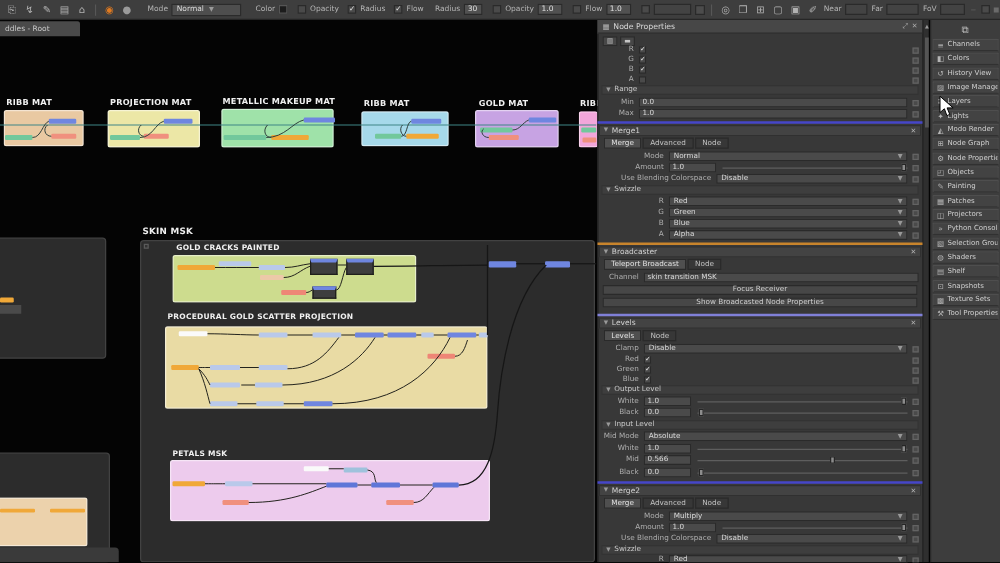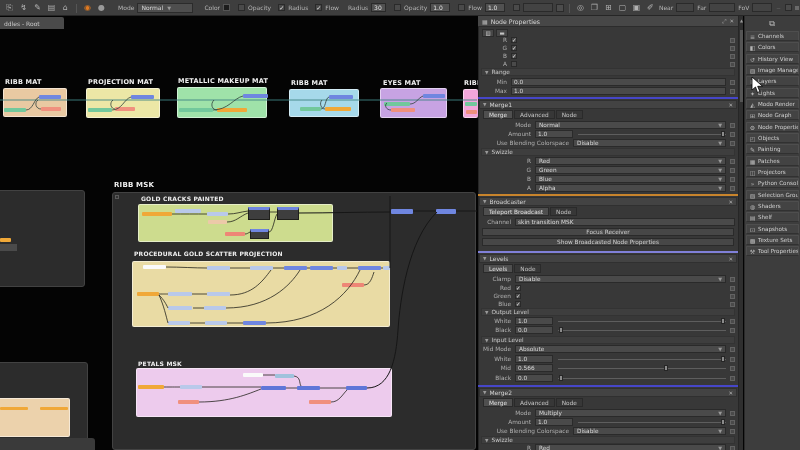--- a/index.html
+++ b/index.html
@@ -170,21 +170,21 @@
   </div>
 
   <div class="grouplabel" style="left:5px;top:78px">RIBB MAT</div>
   <div class="matbox" style="left:3px;top:88px;width:64px;height:29px;background:#e9c9a2"></div>
   <div class="grouplabel" style="left:88px;top:78px">PROJECTION MAT</div>
   <div class="matbox" style="left:86px;top:88px;width:74px;height:30px;background:#ece7a6"></div>
   <div class="grouplabel" style="left:178px;top:77px">METALLIC MAKEUP MAT</div>
   <div class="matbox" style="left:177px;top:87px;width:90px;height:31px;background:#9fe2a9"></div>
   <div class="grouplabel" style="left:291px;top:79px">RIBB MAT</div>
   <div class="matbox" style="left:289px;top:89px;width:70px;height:28px;background:#a6d9ea"></div>
-  <div class="grouplabel" style="left:383px;top:79px">EYES MAT</div>
+  <div class="grouplabel" style="left:383px;top:79px">GOLD MAT</div>
   <div class="matbox" style="left:380px;top:88px;width:67px;height:30px;background:#c7a3e3"></div>
   <div class="grouplabel" style="left:464px;top:79px">RIBB</div>
   <div class="matbox" style="left:463px;top:89px;width:15px;height:29px;background:#f2a6da;border-right:none"></div>
 
   <div class="bar" style="left:39px;top:95px;width:22px;background:#6f86e0"></div>
   <div class="bar" style="left:4px;top:108px;width:22px;background:#72c89c"></div>
   <div class="bar" style="left:41px;top:107px;width:20px;background:#f0907e"></div>
   <div class="bar" style="left:131px;top:95px;width:23px;background:#6f86e0"></div>
   <div class="bar" style="left:88px;top:108px;width:24px;background:#72c89c"></div>
   <div class="bar" style="left:115px;top:107px;width:20px;background:#f0907e"></div>
@@ -193,21 +193,21 @@
   <div class="bar" style="left:217px;top:108px;width:30px;background:#f0a838"></div>
   <div class="bar" style="left:329px;top:95px;width:24px;background:#6f86e0"></div>
   <div class="bar" style="left:300px;top:107px;width:21px;background:#72c89c"></div>
   <div class="bar" style="left:325px;top:107px;width:26px;background:#f0a838"></div>
   <div class="bar" style="left:423px;top:94px;width:22px;background:#6f86e0"></div>
   <div class="bar" style="left:384px;top:102px;width:26px;background:#72c89c"></div>
   <div class="bar" style="left:391px;top:108px;width:24px;background:#f0907e"></div>
   <div class="bar" style="left:465px;top:102px;width:12px;background:#72c89c"></div>
   <div class="bar" style="left:466px;top:110px;width:11px;background:#f0907e"></div>
 
-  <div class="grouplabel" style="left:114px;top:181px;font-size:7px">RIBB MSK</div>
+  <div class="grouplabel" style="left:114px;top:181px;font-size:7px">SKIN MSK</div>
   <div class="bigbox" style="left:112px;top:192px;width:364px;height:258px"></div>
   <div class="expander" style="left:115px;top:195px"></div>
 
   <div class="grouplabel" style="left:141px;top:195px;font-size:6px">GOLD CRACKS PAINTED</div>
   <div class="matbox" style="left:138px;top:204px;width:195px;height:38px;background:#cddc8e"></div>
   <div class="bar" style="left:142px;top:212px;width:30px;background:#f0a838"></div>
   <div class="bar" style="left:175px;top:209px;width:26px;background:#b9c9ea"></div>
   <div class="bar" style="left:207px;top:212px;width:21px;background:#b9c9ea"></div>
   <div class="bar" style="left:208px;top:220px;width:19px;background:#ecc9a8"></div>
   <div class="gnode" style="left:248px;top:207px;width:22px;height:13px"></div>

